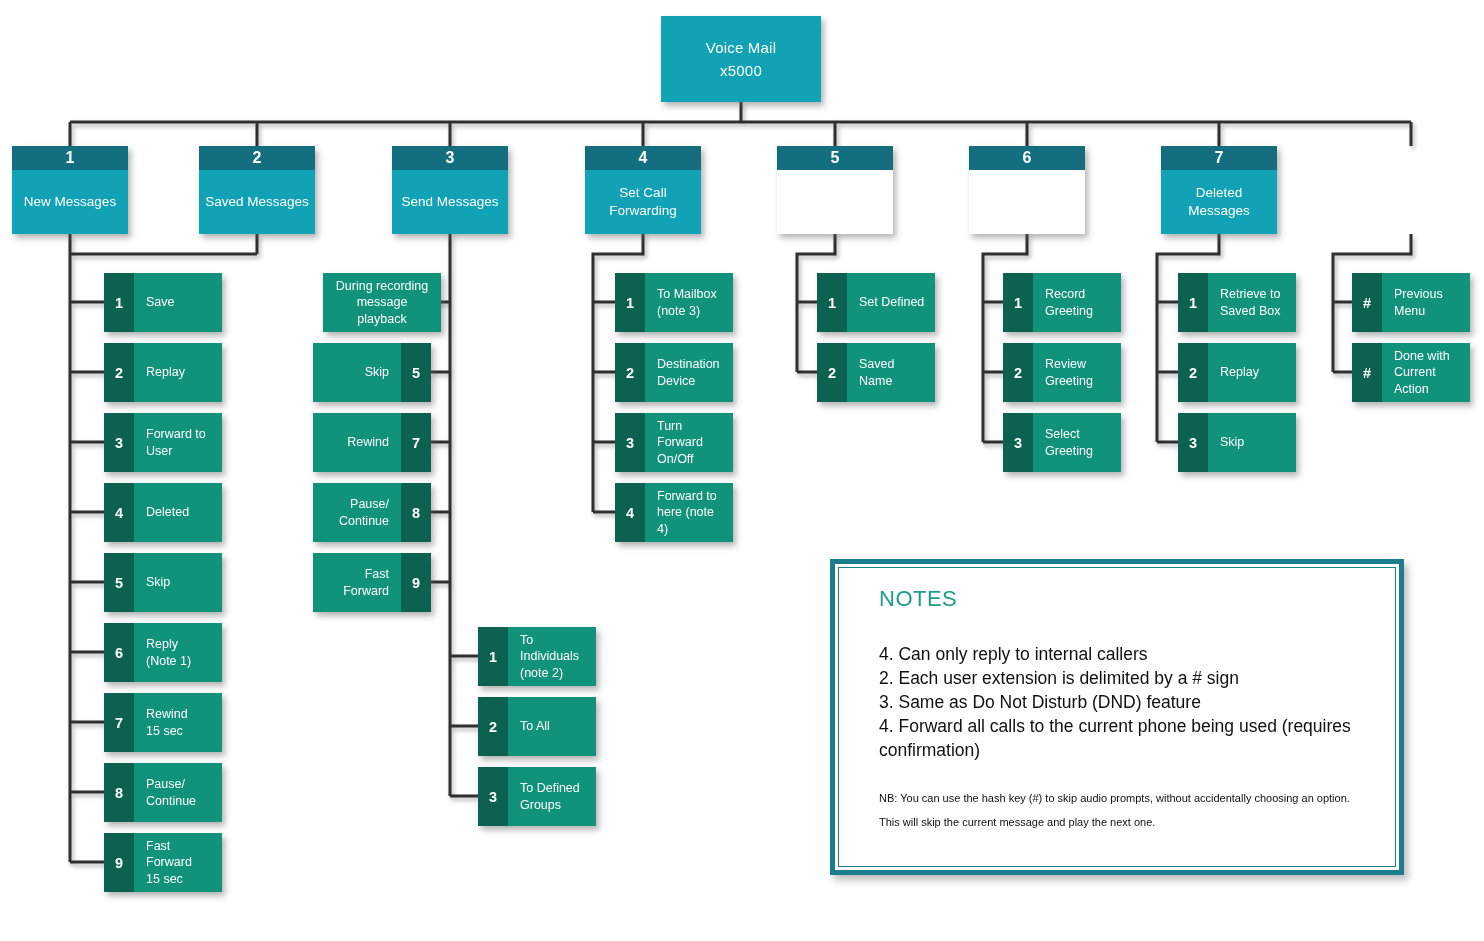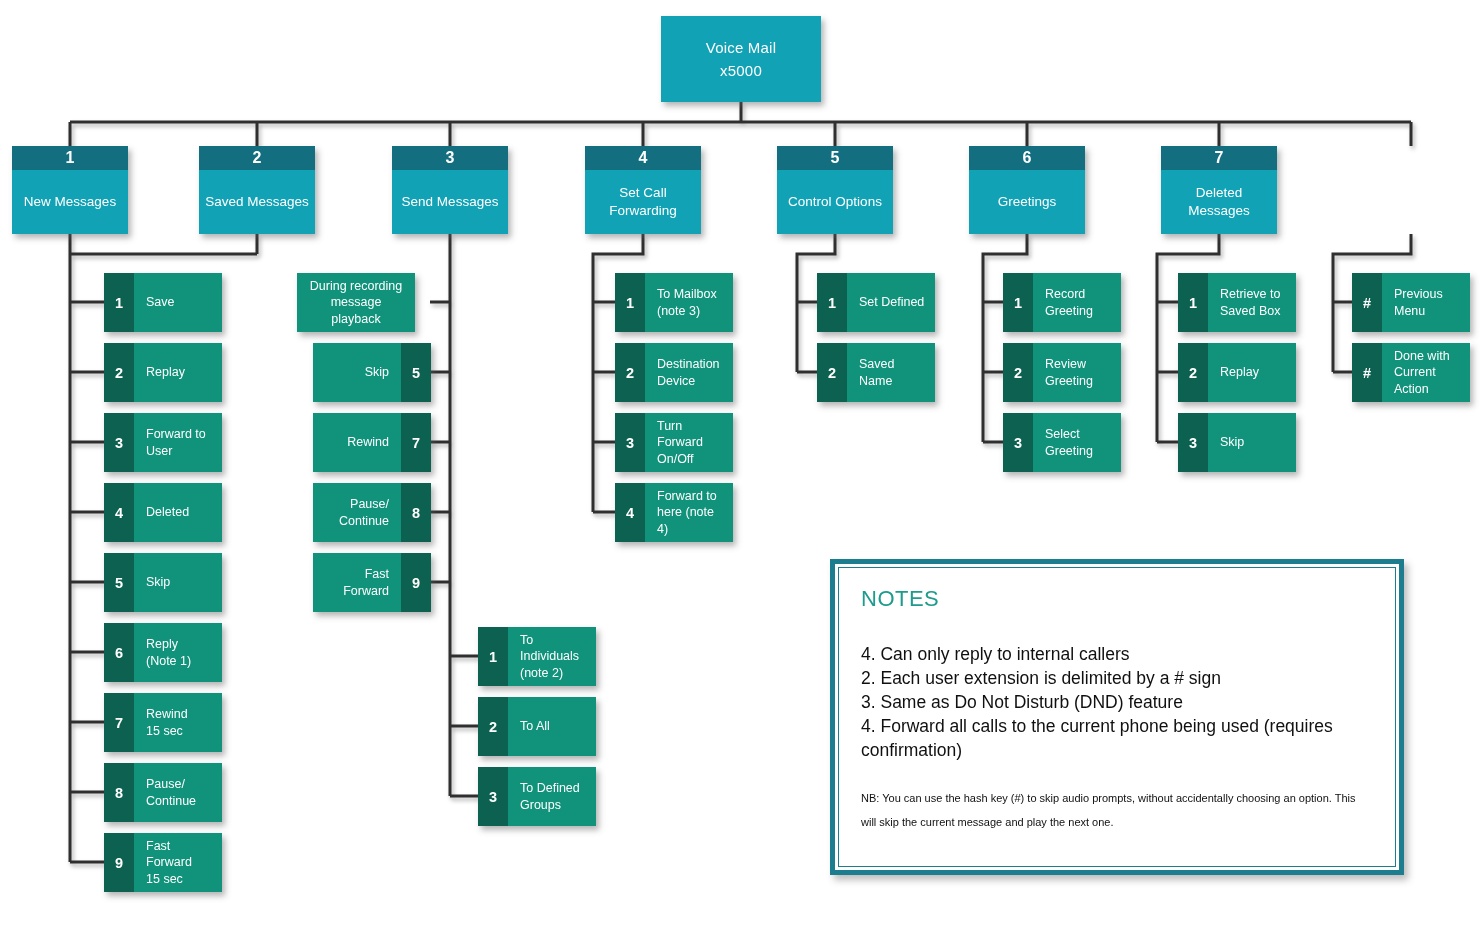--- a/index.html
+++ b/index.html
@@ -41,21 +41,21 @@
 
   .plain {
     width:118px; height:59px; background:#10927b; display:flex; align-items:center; justify-content:center;
     text-align:center; font-size:12.5px; line-height:1.3; white-space:pre-line;
   }
 
   .notes {
     position:absolute; left:830px; top:551px; width:574px; height:316px; box-sizing:border-box;
     border:5px solid #1b7d8d; background:#ffffff;
     box-shadow: inset 0 0 0 3px #ffffff, inset 0 0 0 4px #1b7d8d, 4px 5px 7px rgba(90,90,90,0.4);
-    padding:22px 26px; color:#101010;
+    padding:22px 44px; color:#101010;
   }
   .notes .ntitle { color:#1d9b8d; font-size:22px; margin:0 0 30px 0; letter-spacing:.5px; }
   .notes .nline { font-size:17.5px; line-height:24px; }
   .notes .nb { font-size:11px; line-height:24px; margin-top:24px; }
 </style>
 </head>
 <body>
 
 <div class="canvas">
 
@@ -87,25 +87,23 @@
     <div class="bhead">3</div>
     <div class="bbody">Send Messages</div>
   </div>
   <div class="box branch" style="left:585px;">
     <div class="bhead">4</div>
     <div class="bbody">Set Call
 Forwarding</div>
   </div>
   <div class="box branch" style="left:777px;">
     <div class="bhead">5</div>
-    <div class="bbody">Control Options</div>
   </div>
   <div class="box branch" style="left:969px;">
     <div class="bhead">6</div>
-    <div class="bbody">Greetings</div>
   </div>
   <div class="box branch" style="left:1161px;">
     <div class="bhead">7</div>
     <div class="bbody">Deleted
 Messages</div>
   </div>
 
   <div class="box item" style="left:104px; top:265px;">
     <div class="num">1</div>
     <div class="lbl">Save</div>
@@ -141,21 +139,21 @@
     <div class="num">8</div>
     <div class="lbl">Pause/
 Continue</div>
   </div>
   <div class="box item" style="left:104px; top:825px;">
     <div class="num">9</div>
     <div class="lbl">Fast Forward
 15 sec</div>
   </div>
 
-  <div class="box plain" style="left:297px; top:265px;">During recording
+  <div class="box plain" style="left:323px; top:265px;">During recording
 message
 playback</div>
   <div class="box item rev" style="left:313px; top:335px;">
     <div class="num">5</div>
     <div class="lbl">Skip</div>
   </div>
   <div class="box item rev" style="left:313px; top:405px;">
     <div class="num">7</div>
     <div class="lbl">Rewind</div>
   </div>

